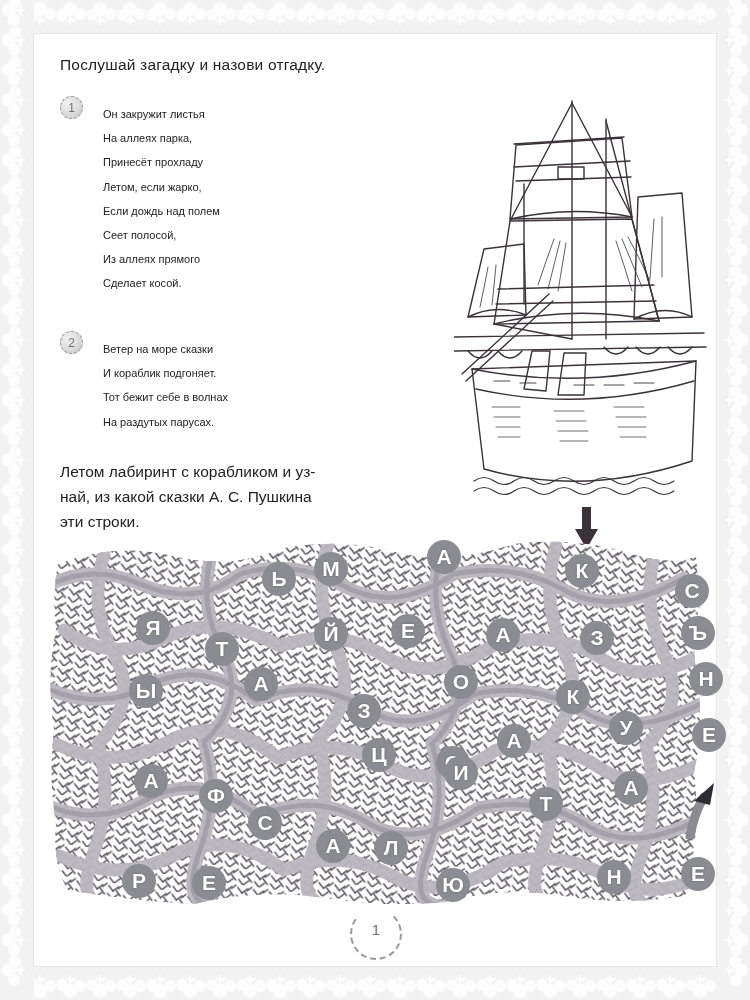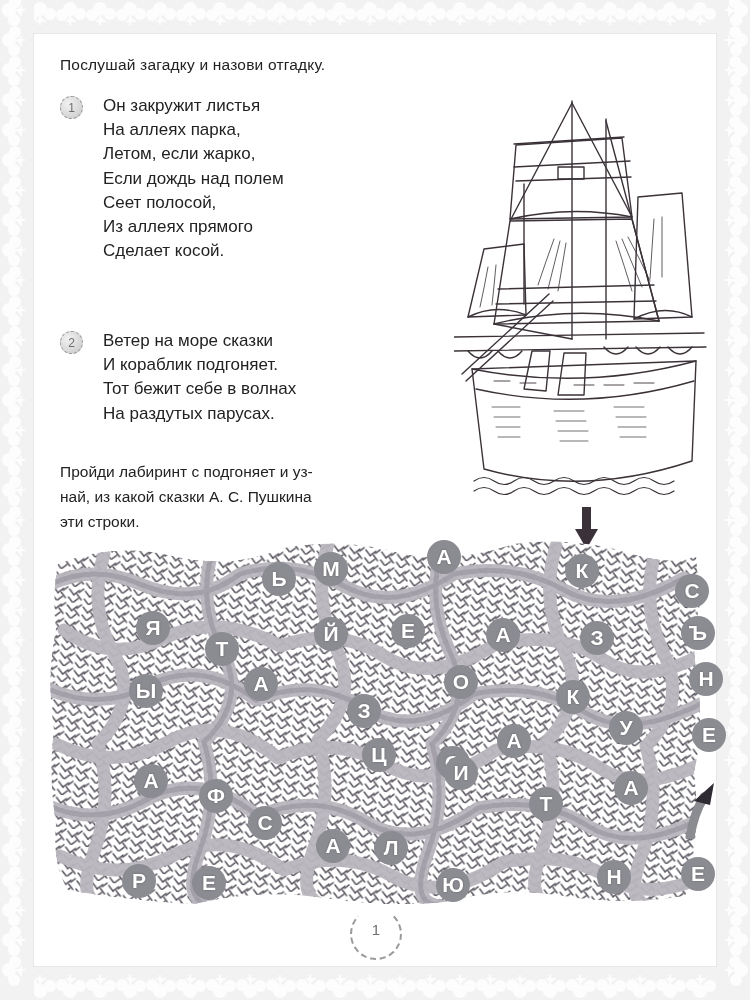--- a/index.html
+++ b/index.html
@@ -28,21 +28,21 @@
     font-size:15.5px;color:#222;letter-spacing:.2px;white-space:nowrap;
   }
   .riddle{position:absolute;left:26px;}
   .riddle-badge{
     position:absolute;left:0;top:2px;width:23px;height:23px;border-radius:50%;
     background:radial-gradient(circle at 35% 32%,#f2f2f2 0%,#d9d9d9 60%,#c2c2c2 100%);
     border:1px dashed #9b9b9b;
     font-size:12px;color:#6e6e6e;text-align:center;line-height:22px;
     box-sizing:border-box;
   }
-  .riddle-lines{margin-left:43px;font-size:17px;color:#222;line-height:24.2px;}
+  .riddle-lines{margin-left:43px;font-size:11px;color:#222;line-height:24.2px;margin-top:8px;}
   .riddle-lines div{white-space:nowrap;}
   #riddle-1{top:60px;}
   #riddle-2{top:295px;}
   #maze-instruction{
     position:absolute;left:26px;top:425px;width:330px;
     font-size:15.5px;color:#222;line-height:25px;
   }
   #maze-instruction div{white-space:nowrap;}
   
   #ship-illustration{position:absolute;left:420px;top:55px;width:262px;height:465px;}
@@ -253,40 +253,41 @@
   <div id="inner-sheet">
     <div id="content">
 
       <div id="lead-instruction">Послушай загадку и назови отгадку.</div>
 
       <div class="riddle" id="riddle-1">
         <div class="riddle-badge">1</div>
         <div class="riddle-lines">
           <div>Он закружит листья</div>
           <div>На аллеях парка,</div>
+          <div>Принесёт прохладу</div>
           <div>Летом, если жарко,</div>
           <div>Если дождь над полем</div>
           <div>Сеет полосой,</div>
           <div>Из аллеях прямого</div>
           <div>Сделает косой.</div>
         </div>
       </div>
 
       <div class="riddle" id="riddle-2">
         <div class="riddle-badge">2</div>
         <div class="riddle-lines">
           <div>Ветер на море сказки</div>
           <div>И кораблик подгоняет.</div>
           <div>Тот бежит себе в волнах</div>
           <div>На раздутых парусах.</div>
         </div>
       </div>
 
       <div id="maze-instruction">
-        <div>Пройди лабиринт с подгоняет и уз-</div>
+        <div>Летом лабиринт с корабликом и уз-</div>
         <div>най, из какой сказки А. С. Пушкина</div>
         <div>эти строки.</div>
       </div>
 
       <svg id="ship-illustration" viewBox="0 0 262 465">
         <g fill="none" stroke="#3a3238" stroke-width="1.4" stroke-linejoin="round" stroke-linecap="round">
 
           <line x1="118" y1="12" x2="118" y2="250"></line>
           <line x1="152" y1="30" x2="152" y2="250"></line>
           <line x1="70" y1="95" x2="70" y2="215"></line>

